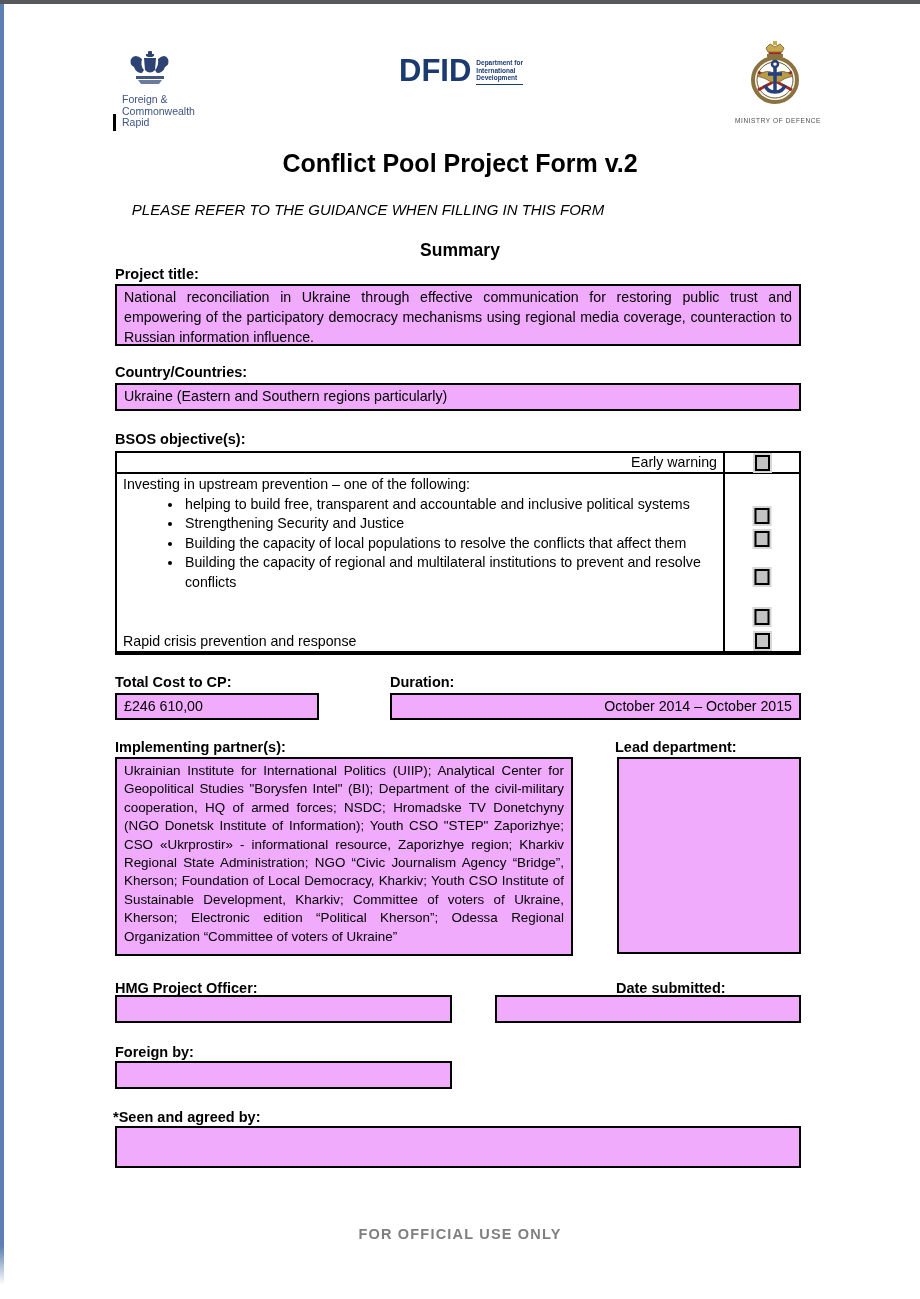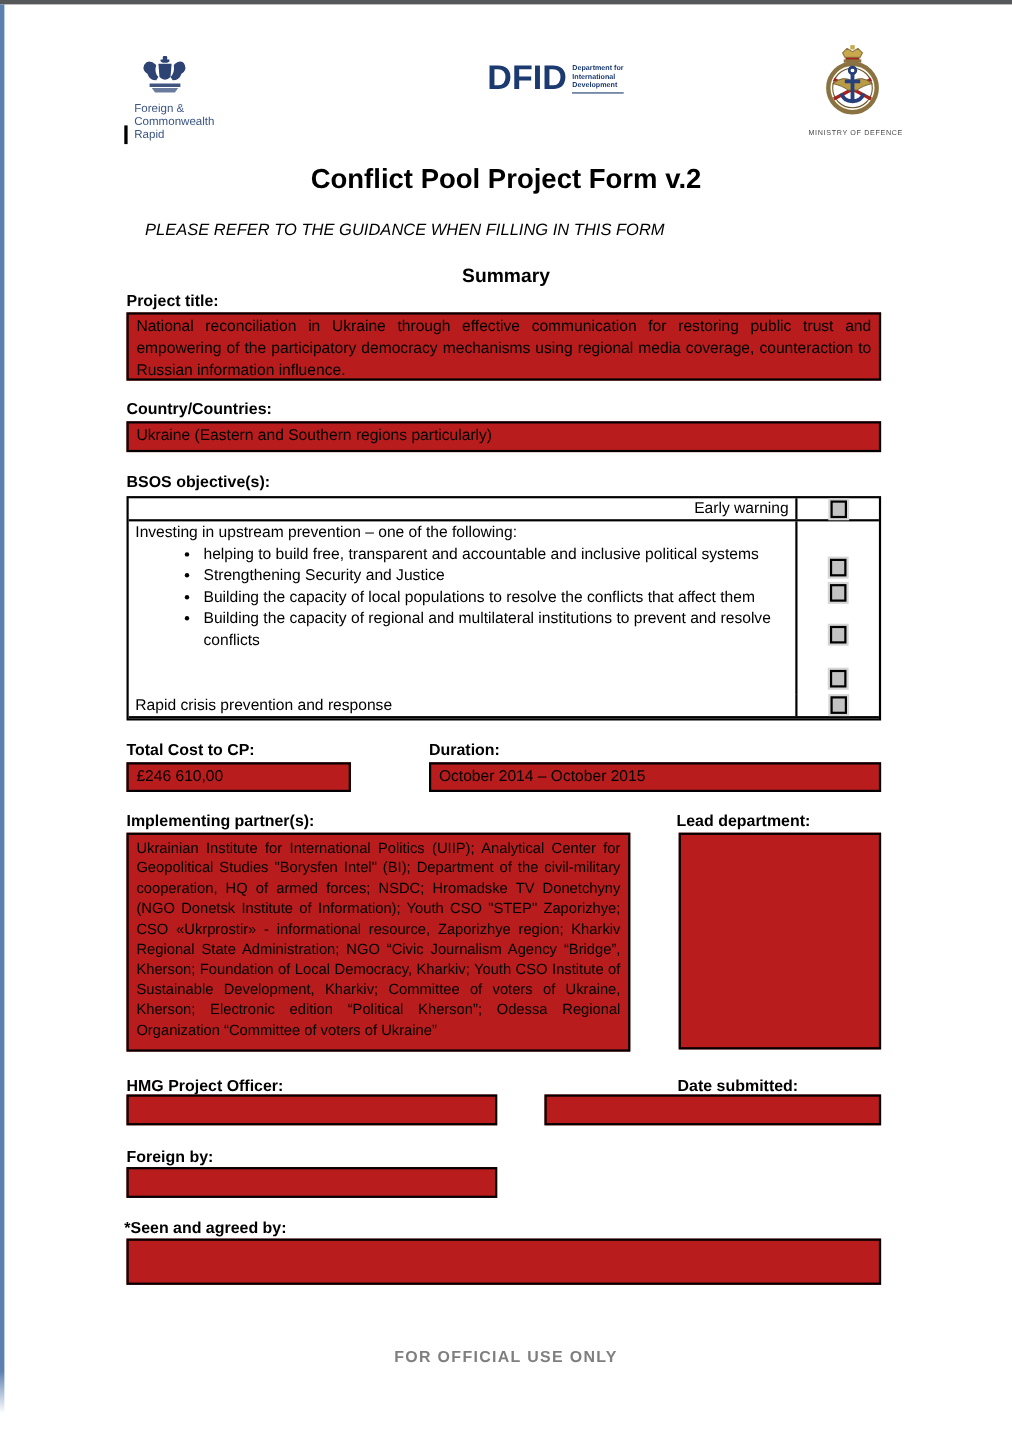--- a/index.html
+++ b/index.html
@@ -12,35 +12,35 @@
   .top-bar { position:absolute; left:0; top:0; width:920px; height:4px; background:#57585a; }
   .left-strip { position:absolute; left:0; top:4px; width:4px; height:1281px;
     background:linear-gradient(to bottom, #5c81b1 0 97%, rgba(92,129,177,0) 100%); }
   .text-cursor { position:absolute; left:113px; top:114px; width:3px; height:17px; background:#000; }
 
   
   .fco { position:absolute; left:122px; top:50px; width:90px; }
   .fco svg { display:block; margin-left:6px; }
   .fco-text { font-size:10.5px; line-height:11.5px; color:#3c5585; margin-top:2px; }
   .dfid { position:absolute; left:399px; top:56px; display:flex; align-items:flex-start; }
-  .dfid-acronym { font-size:31px; line-height:30px; font-weight:bold; color:#1b3a70; letter-spacing:0px;margin-left:44px; }
+  .dfid-acronym { font-size:31px; line-height:30px; font-weight:bold; color:#1b3a70; letter-spacing:0px; }
   .dfid-side { margin-left:5px; margin-top:3px; font-size:6.5px; line-height:7.5px; font-weight:bold; color:#1b3a70; border-bottom:1px solid #1b3a70; padding-bottom:2px; }
   .mod { position:absolute; left:735px; top:40px; width:80px; text-align:center; }
   .mod-caption { font-size:6.5px; letter-spacing:0.6px; color:#4d4d4d; margin-top:3px; white-space:nowrap; }
 
   
   .doc-title { position:absolute; left:0; top:149px; width:920px; text-align:center;
     font-size:25px; font-weight:bold; }
   .doc-subtitle { position:absolute; left:0; top:201px; width:736px; text-align:center;
     font-size:15px; font-style:italic; }
   .doc-section { position:absolute; left:0; top:240px; width:920px; text-align:center;
     font-size:17.5px; font-weight:bold; }
 
   .label { position:absolute; font-size:14.5px; font-weight:bold; white-space:nowrap; }
-  .fbox { position:absolute; border:2px solid #000; background:#b91c1c;
+  .fbox { position:absolute; border:2px solid #000; background:#f0abfc;
     font-size:14.2px; line-height:19.8px; padding:2px 7px; }
   .fbox.justify { text-align:justify; }
 
   
   .bsos-table { position:absolute; left:115px; top:451px; width:686px; height:204px;
     border:2px solid #000; font-size:14.2px; }
   .bsos-row { display:flex; }
   .bsos-row.sep { border-bottom:2px solid #000; }
   .bsos-cell-text { flex:1; padding:0 6px; line-height:19px; }
   .bsos-cell-check { width:76px; border-left:2px solid #000; position:relative;
@@ -152,21 +152,21 @@
     <div class="bsos-cell-text" style="line-height:20px;">Rapid crisis prevention and response</div>
     <div class="bsos-cell-check">
       <span class="cbx-wrap"><span class="cbx"></span></span>
     </div>
   </div>
 </div>
 
 <div class="label" style="left:115px; top:674px;">Total Cost to CP:</div>
 <div class="fbox" style="left:115px; top:693px; width:204px; height:27px;">£246 610,00</div>
 <div class="label" style="left:390px; top:674px;">Duration:</div>
-<div class="fbox" style="left:390px; top:693px; width:411px; height:27px;">October 2014 – October 2015</div>
+<div class="fbox" style="left:390px; top:693px; width:411px; height:27px;text-align:right;">October 2014 – October 2015</div>
 
 <div class="label" style="left:115px; top:739px;">Implementing partner(s):</div>
 <div class="fbox justify" style="left:115px; top:757px; width:458px; height:199px; font-size:13.4px; line-height:18.4px; padding:3px 7px;">Ukrainian Institute for International Politics (UIIP); Analytical Center for Geopolitical Studies "Borysfen Intel" (BI); Department of the civil-military cooperation, HQ of armed forces; NSDC; Hromadske TV Donetchyny (NGO Donetsk Institute of Information); Youth CSO "STEP" Zaporizhye; CSO «Ukrprostir» - informational resource, Zaporizhye region; Kharkiv Regional State Administration; NGO “Civic Journalism Agency “Bridge”, Kherson; Foundation of Local Democracy, Kharkiv; Youth CSO Institute of Sustainable Development, Kharkiv; Committee of voters of Ukraine, Kherson; Electronic edition “Political Kherson”; Odessa Regional Organization “Committee of voters of Ukraine”</div>
 <div class="label" style="left:615px; top:739px;">Lead department:</div>
 <div class="fbox" style="left:617px; top:757px; width:184px; height:197px;"></div>
 
 <div class="label" style="left:115px; top:980px;">HMG Project Officer:</div>
 <div class="fbox" style="left:115px; top:995px; width:337px; height:28px;"></div>
 <div class="label" style="left:616px; top:980px;">Date submitted:</div>
 <div class="fbox" style="left:495px; top:995px; width:306px; height:28px;"></div>

